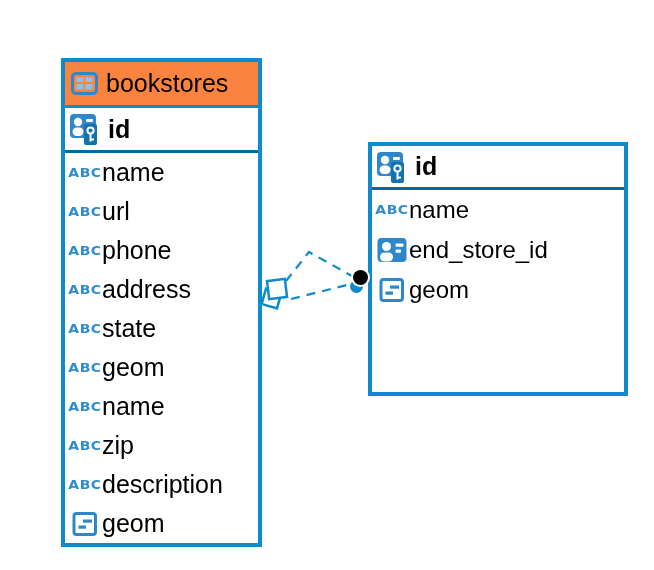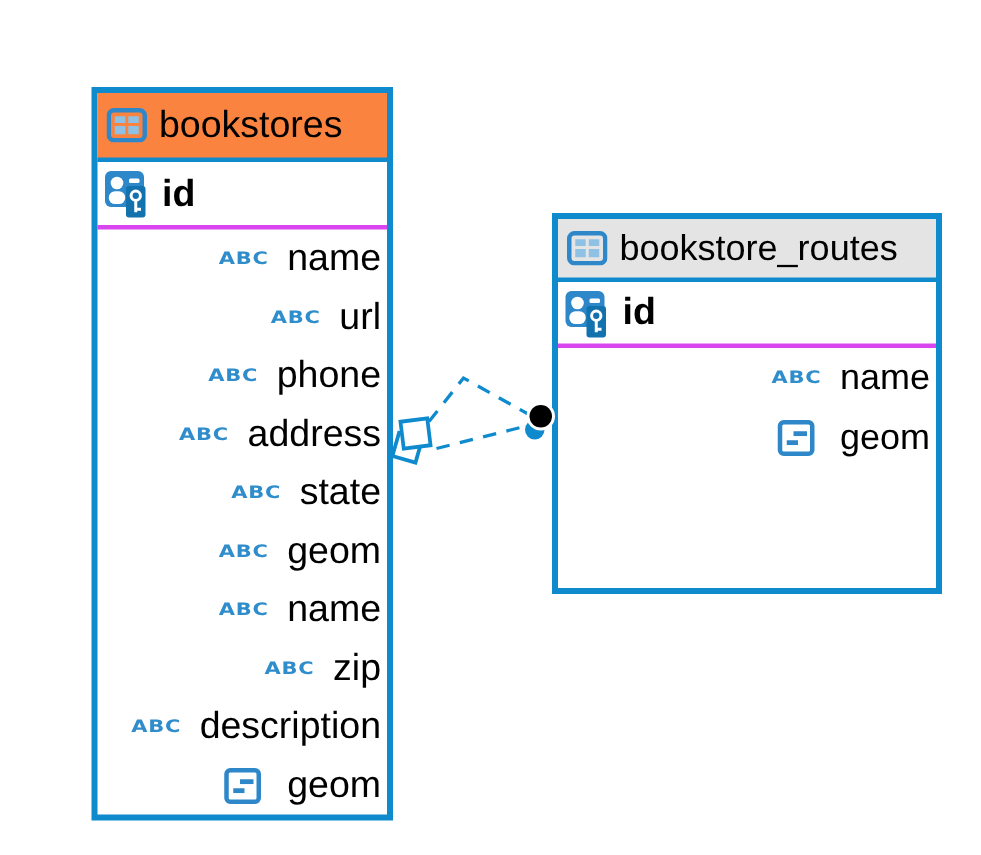--- a/index.html
+++ b/index.html
@@ -19,26 +19,26 @@
   .hdr{
     display:flex;align-items:center;gap:8px;padding:0 4px 0 6px;
     border-bottom:3px solid #0f8bcd;box-sizing:border-box;
   }
   .t-bookstores .hdr{height:46px;background:#fa8340;}
   .t-routes .hdr{height:42px;background:#e4e4e4;}
   .title{font-size:25px;white-space:nowrap;}
   .t-routes .title{font-size:24px;}
   .pkrow{
     display:flex;align-items:center;gap:7px;padding:0 4px;
-    border-bottom:3px solid #d946ef;box-sizing:border-box;
+    border-bottom:3px solid #0369a1;box-sizing:border-box;
   }
   .t-bookstores .pkrow{height:45px;}
   .t-routes .pkrow{height:44px;}
   .pk-lbl{font-weight:bold;font-size:25px;}
-  .row{display:flex;align-items:center;gap:13px;padding:0 4px;box-sizing:border-box;justify-content:flex-end;}
+  .row{display:flex;align-items:center;gap:1px;padding:0 4px;box-sizing:border-box;}
   .t-bookstores .row{height:39px;}
   .t-routes .row{height:40px;}
   .lbl{font-size:25px;white-space:nowrap;}
   .t-routes .lbl{font-size:24px;}
   .ic{width:32px;display:flex;justify-content:center;align-items:center;flex:0 0 32px;}
   .abc{
     color:#2f8dcb;font-weight:800;font-size:14px;letter-spacing:0.5px;
     transform:scaleY(0.82);font-family:"DejaVu Sans",sans-serif;
   }
   svg{display:block;}
@@ -159,30 +159,20 @@
           <rect x="2" y="2.5" width="21.5" height="21" rx="2.5" fill="#fff" stroke="#2e87c8" stroke-width="3"></rect>
           <rect x="11" y="8.5" width="9" height="3.2" fill="#2e87c8"></rect>
           <rect x="6.5" y="14.5" width="7.5" height="3.2" fill="#2e87c8"></rect>
         </svg>
       </span>
       <span class="lbl">geom</span>
     </div>
   </div>
 
   <div class="entity t-routes">
-    <div class="hdr">
-      <svg width="27" height="23" viewBox="0 0 27 23">
-        <rect x="1.5" y="1.5" width="24" height="20" rx="3.5" fill="none" stroke="#2e87c8" stroke-width="3"></rect>
-        <rect x="5.5" y="5.5" width="7" height="4.5" fill="#8fc1e5"></rect>
-        <rect x="14.5" y="5.5" width="7" height="4.5" fill="#8fc1e5"></rect>
-        <rect x="5.5" y="12" width="7" height="5.5" fill="#8fc1e5"></rect>
-        <rect x="14.5" y="12" width="7" height="5.5" fill="#8fc1e5"></rect>
-      </svg>
-      <span class="title">bookstore_routes</span>
-    </div>
 
     <div class="pkrow">
       <span class="ic">
         <svg width="32" height="34" viewBox="0 0 32 34">
           <rect x="1" y="2" width="26" height="24" rx="4" fill="#2e87c8"></rect>
           <circle cx="9" cy="10" r="4.2" fill="#fff"></circle>
           <rect x="3.5" y="15.5" width="11" height="8.5" rx="4.2" fill="#fff"></rect>
           <rect x="17" y="7" width="7" height="3" rx="1" fill="#fff"></rect>
           <rect x="17" y="13" width="7" height="3" rx="1" fill="#fff"></rect>
           <rect x="15" y="12" width="13" height="21" rx="2" fill="#1272ad"></rect>
@@ -195,20 +185,32 @@
     </div>
 
     <div class="row">
       <span class="ic">
           <span class="abc">ABC</span>
         </span>
       <span class="lbl">name</span>
     </div>
     <div class="row">
       <span class="ic">
+        <svg width="30" height="26" viewBox="0 0 30 26">
+          <rect x="0.5" y="1" width="29" height="24" rx="4" fill="#2e87c8"></rect>
+          <circle cx="9.5" cy="9.5" r="4.5" fill="#fff"></circle>
+          <rect x="3" y="15.5" width="13" height="9" rx="4.5" fill="#fff"></rect>
+          <rect x="18.5" y="6.5" width="8" height="3.2" rx="1" fill="#fff"></rect>
+          <rect x="18.5" y="12.5" width="5.5" height="3.2" rx="1" fill="#fff"></rect>
+        </svg>
+      </span>
+      <span class="lbl">end_store_id</span>
+    </div>
+    <div class="row">
+      <span class="ic">
         <svg width="26" height="26" viewBox="0 0 26 26">
           <rect x="2" y="2.5" width="21.5" height="21" rx="2.5" fill="#fff" stroke="#2e87c8" stroke-width="3"></rect>
           <rect x="11" y="8.5" width="9" height="3.2" fill="#2e87c8"></rect>
           <rect x="6.5" y="14.5" width="7.5" height="3.2" fill="#2e87c8"></rect>
         </svg>
       </span>
       <span class="lbl">geom</span>
     </div>
   </div>
 

